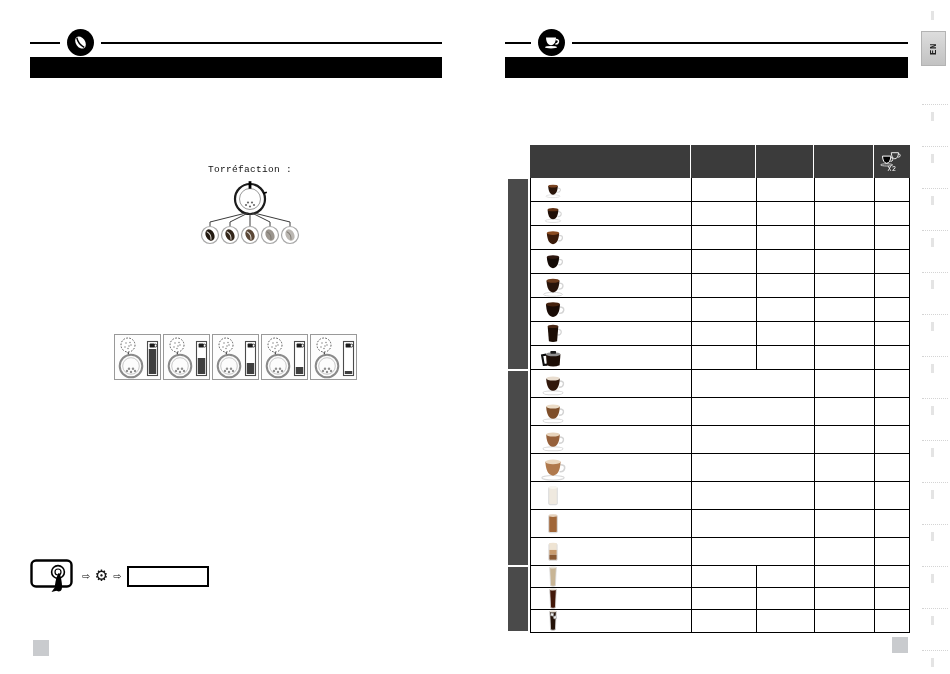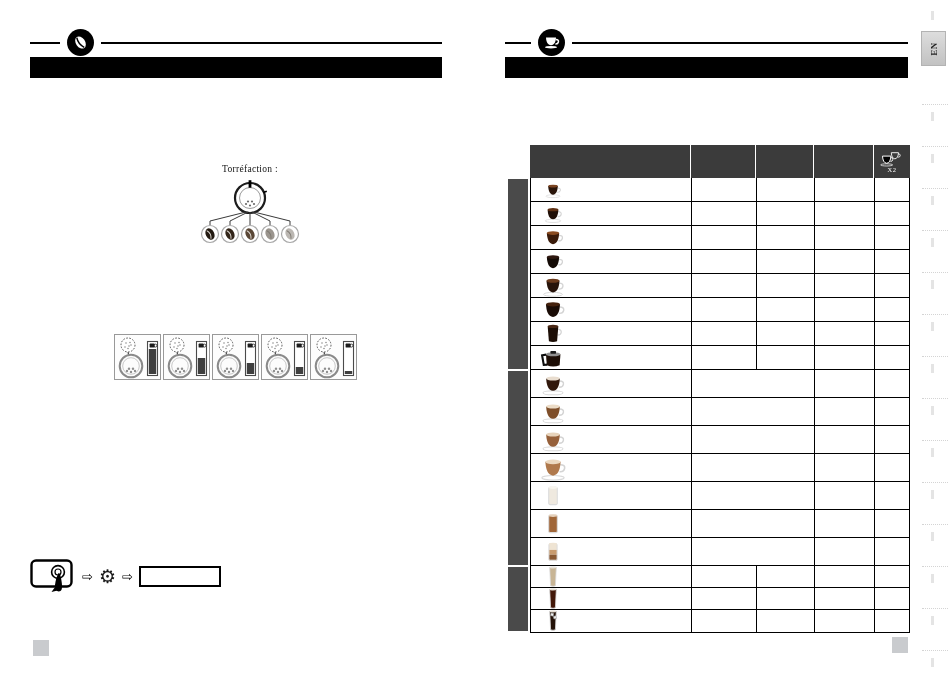--- a/index.html
+++ b/index.html
@@ -1,17 +1,17 @@
 <!DOCTYPE html>
 <html style="--page-bg: #ffffff; --bar-black: #000000; --table-header: #3b3b3b; --group-sidebar: #4a4a4a;"><head>
 <meta charset="utf-8">
 <style>
   html,body{margin:0;padding:0;background:#fff;}
   .canvas{position:relative;width:950px;height:674px;background:var(--page-bg,#fff);
-          font-family:Liberation Serif, serif;overflow:hidden;}
+          font-family:Liberation Mono, monospace;overflow:hidden;}
 
   
   .deco{position:absolute;height:27px;display:flex;align-items:center;}
   .deco .line{height:2px;background:#000;}
   .badge{width:27px;height:27px;border-radius:50%;background:#000;flex:0 0 auto;
          display:flex;align-items:center;justify-content:center;margin:0 7px;}
 
   
   .hbar{position:absolute;height:21px;background:var(--bar-black,#000);}
 

